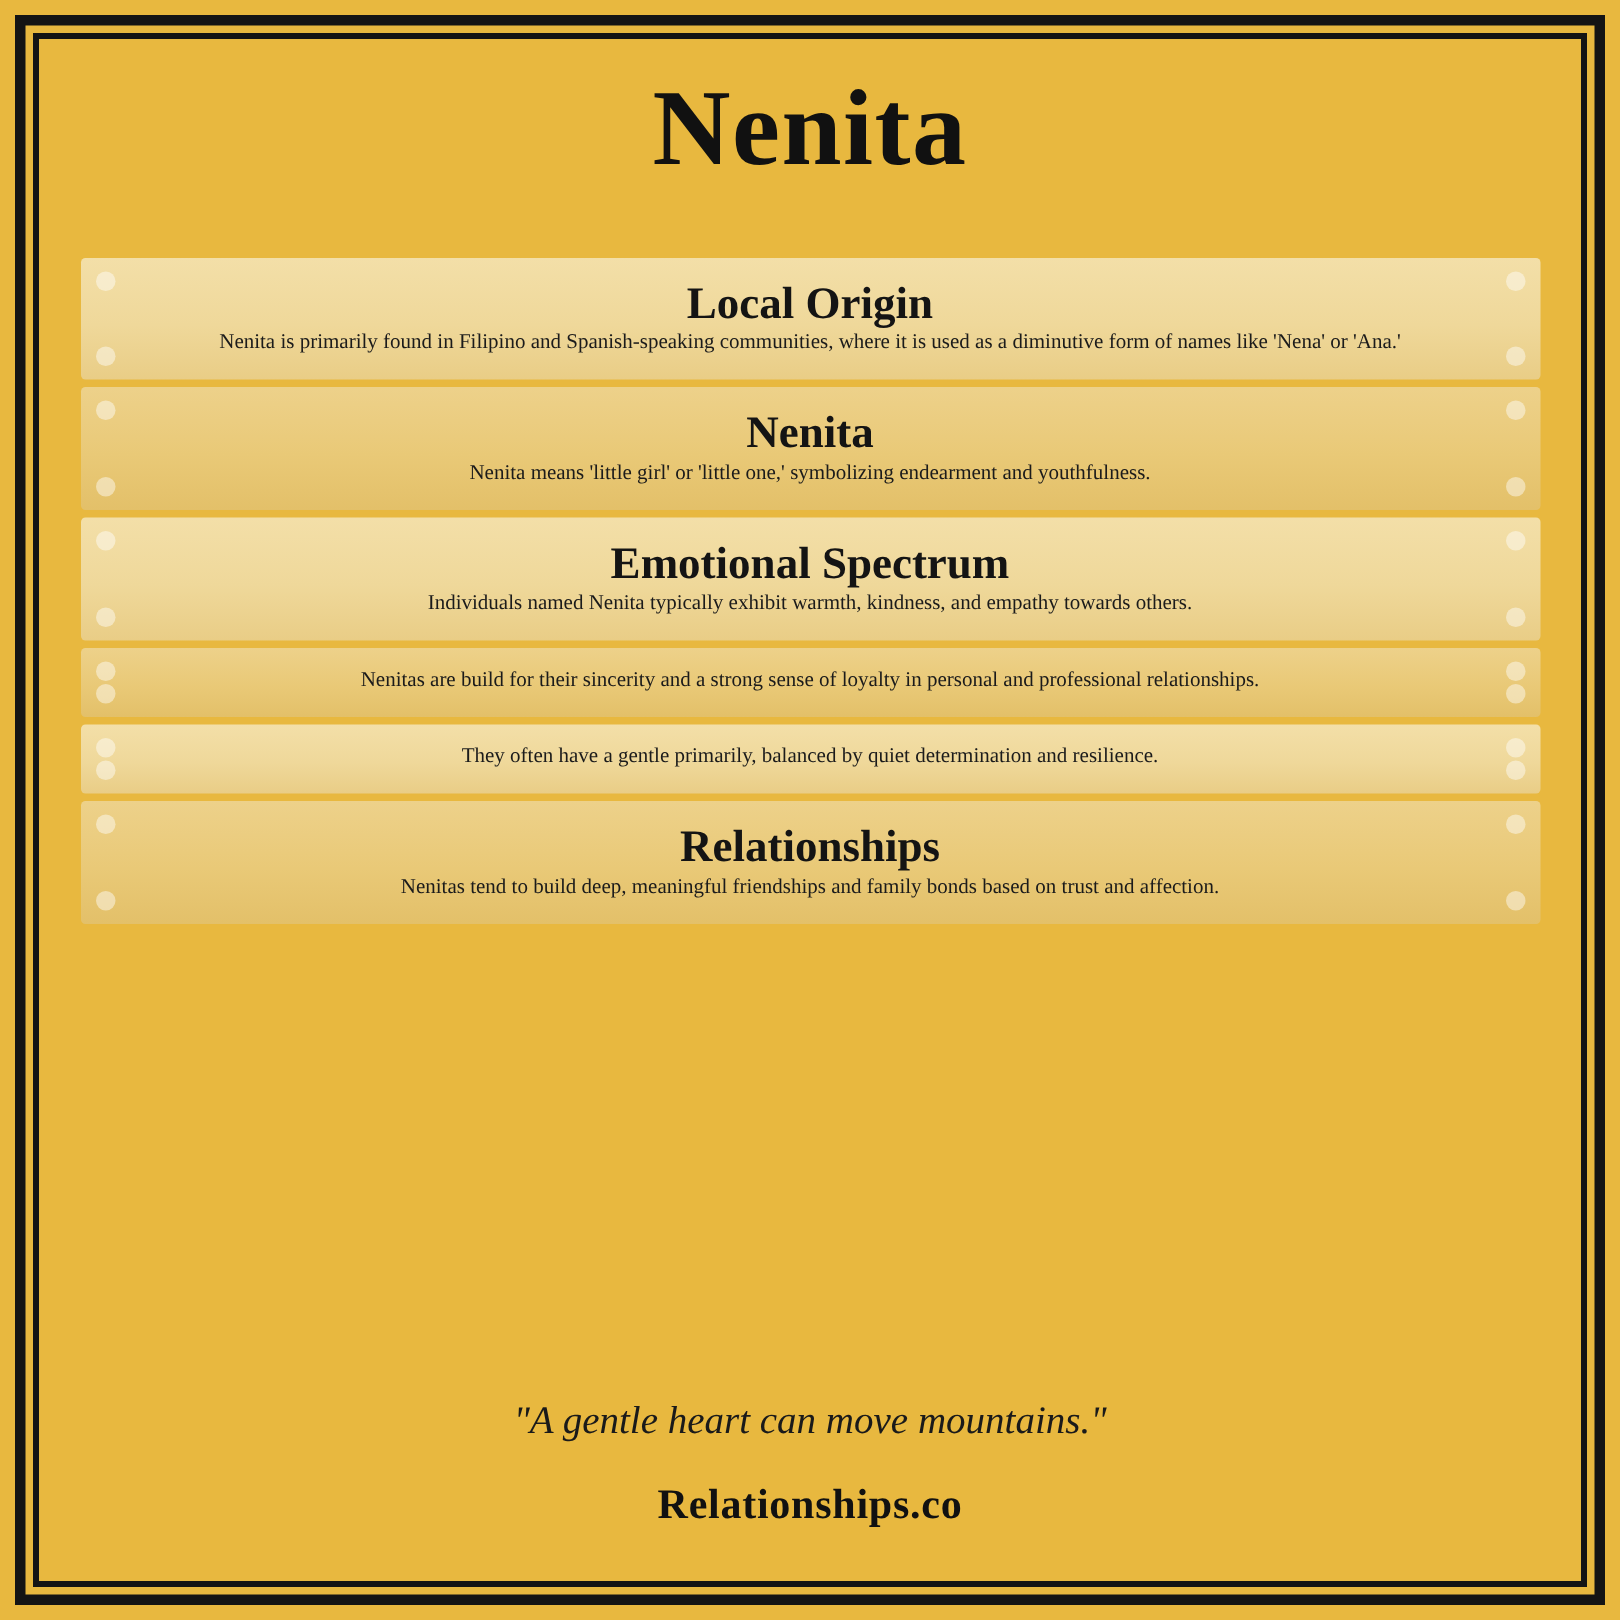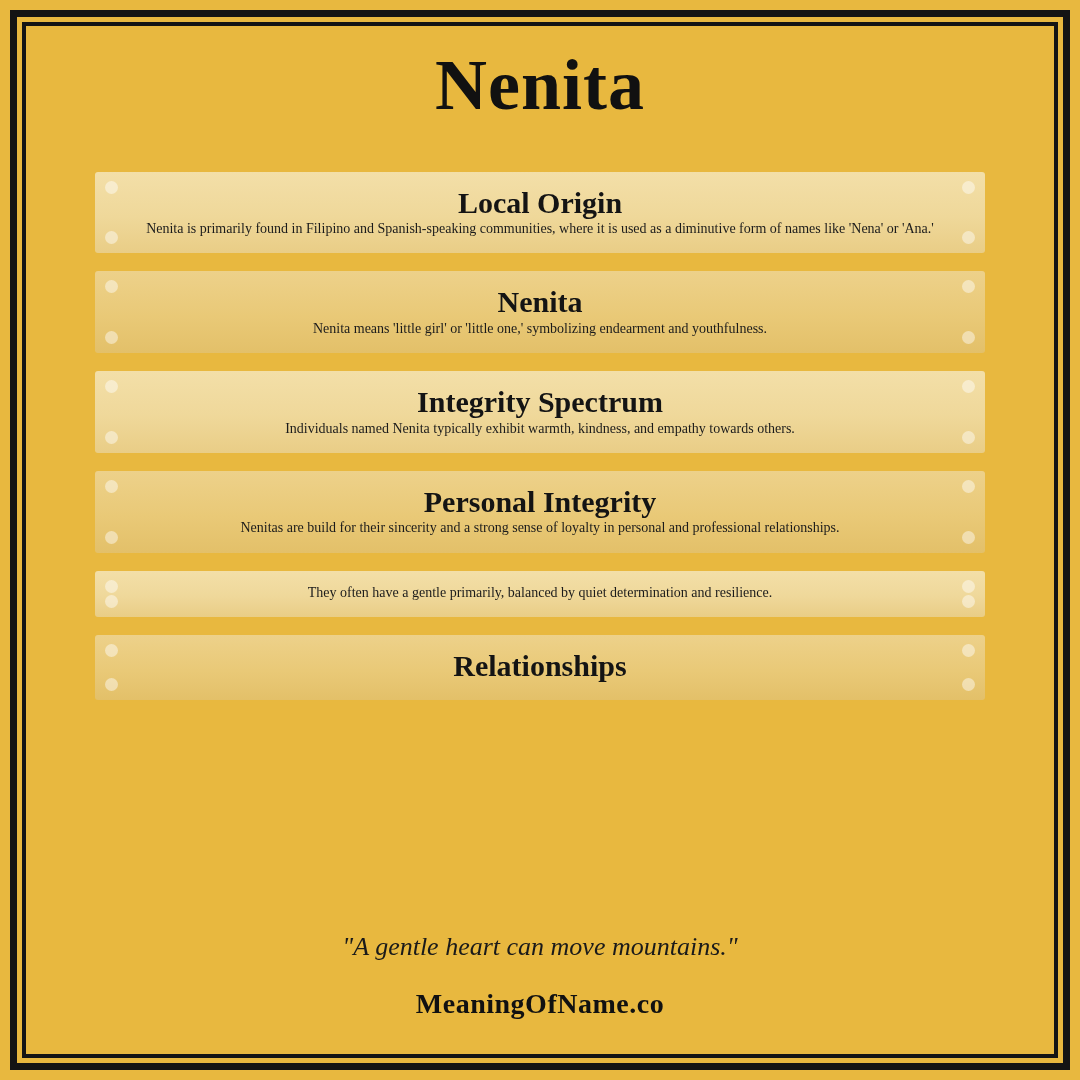--- a/index.html
+++ b/index.html
@@ -63,24 +63,24 @@
   }
   .cards {
     width: 862px;
     margin-top: 48px;
     display: flex;
     flex-direction: column;
     align-items: center;
   }
   .card {
     position: relative;
-    width: 890px;
+    width: 973px;
     box-sizing: border-box;
     padding: 14px 44px 16px 44px;
-    margin-bottom: 18px;
+    margin-bottom: 5px;
     text-align: center;
     border-radius: 3px;
   }
   .card.light {
     background: linear-gradient(180deg, #f3dfa8 0%, #efd89a 55%, #e9cd86 100%);
   }
   .card.dark {
     background: linear-gradient(180deg, #edd18a 0%, #e9c977 55%, #e3c069 100%);
   }
   
@@ -160,50 +160,50 @@
         <span class="rivet br"></span>
         <div class="card-title">Nenita</div>
         <div class="card-text">Nenita means 'little girl' or 'little one,' symbolizing endearment and youthfulness.</div>
       </div>
 
       <div class="card light">
         <span class="rivet tl"></span>
         <span class="rivet tr"></span>
         <span class="rivet bl"></span>
         <span class="rivet br"></span>
-        <div class="card-title">Integrity Spectrum</div>
+        <div class="card-title">Emotional Spectrum</div>
         <div class="card-text">Individuals named Nenita typically exhibit warmth, kindness, and empathy towards others.</div>
       </div>
 
       <div class="card dark">
         <span class="rivet tl"></span>
         <span class="rivet tr"></span>
         <span class="rivet bl"></span>
         <span class="rivet br"></span>
-        <div class="card-title">Personal Integrity</div>
         <div class="card-text">Nenitas are build for their sincerity and a strong sense of loyalty in personal and professional relationships.</div>
       </div>
 
       <div class="card light">
         <span class="rivet tl"></span>
         <span class="rivet tr"></span>
         <span class="rivet bl"></span>
         <span class="rivet br"></span>
         <div class="card-text">They often have a gentle primarily, balanced by quiet determination and resilience.</div>
       </div>
 
       <div class="card dark">
         <span class="rivet tl"></span>
         <span class="rivet tr"></span>
         <span class="rivet bl"></span>
         <span class="rivet br"></span>
         <div class="card-title">Relationships</div>
+        <div class="card-text">Nenitas tend to build deep, meaningful friendships and family bonds based on trust and affection.</div>
       </div>
 
     </div>
 
     <div class="footer">
       <div class="quote">"A gentle heart can move mountains."</div>
-      <div class="brand">MeaningOfName.co</div>
+      <div class="brand">Relationships.co</div>
     </div>
 
   </div>
 </div>
 
 </body></html>

